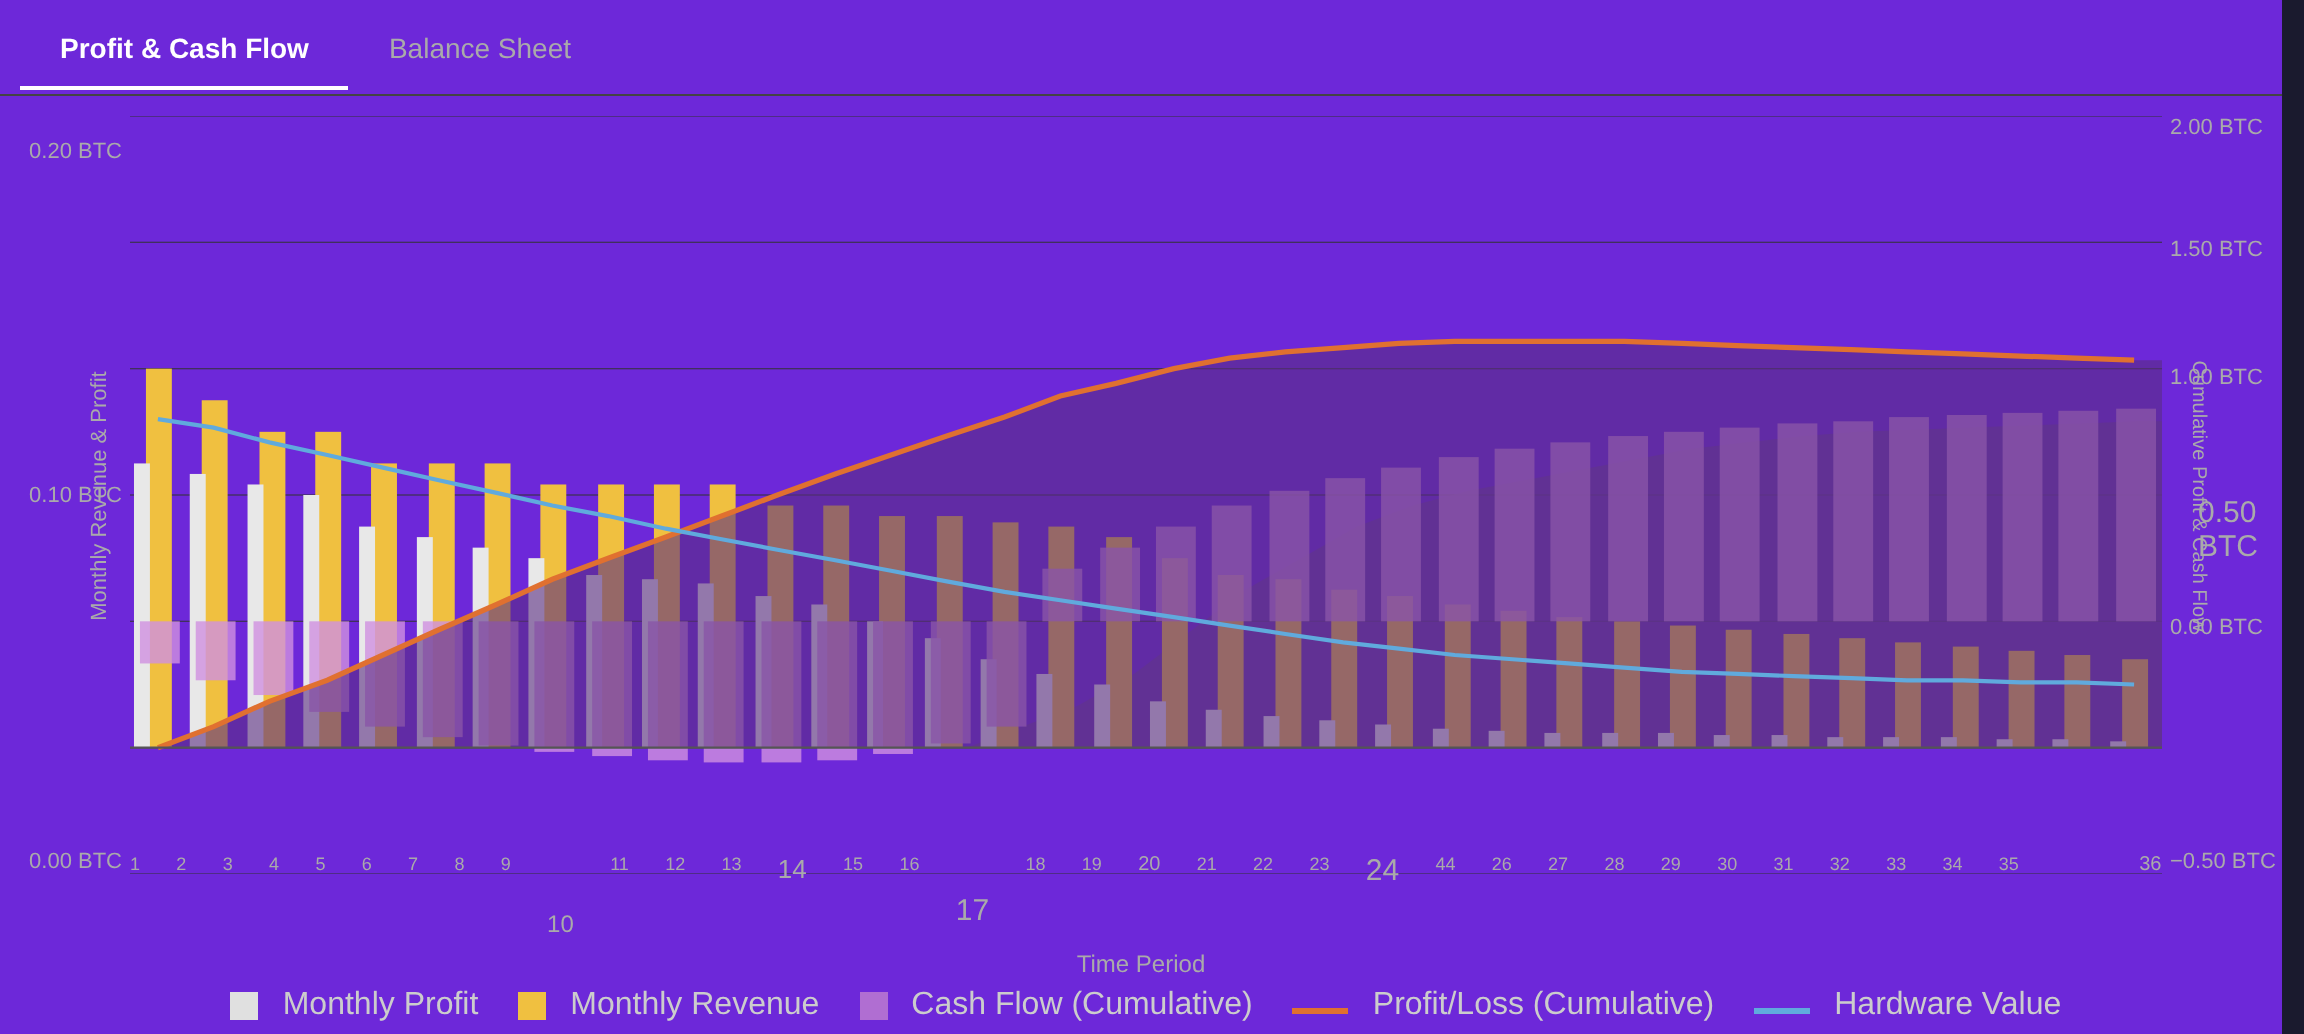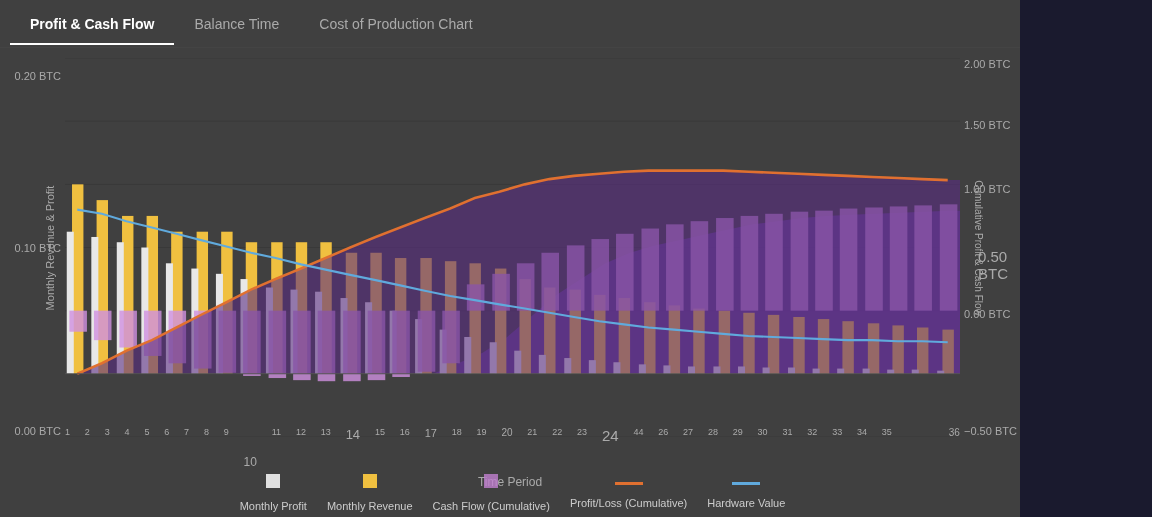--- a/index.html
+++ b/index.html
@@ -5,23 +5,23 @@
     * { box-sizing: border-box; margin: 0; padding: 0; }
     body {
       background: #1a1a2e;
       color: #ccc;
       font-family: Arial, sans-serif;
       width: 1152px;
       height: 517px;
       overflow: hidden;
     }
     .container {
-      width: 1020px;
+      width: 1141px;
       height: 517px;
-      background: #404040;
+      background: #6d28d9;
       display: flex;
       flex-direction: column;
     }
     .tabs {
       display: flex;
       align-items: center;
       border-bottom: 1px solid #444;
       padding: 0 10px;
       height: 48px;
       flex-shrink: 0;
@@ -71,47 +71,43 @@
       display: flex;
       justify-content: center;
       gap: 20px;
       align-items: center;
       flex-wrap: wrap;
     }
     .legend-item {
       display: flex;
       align-items: center;
       gap: 12px;
-      font-size: 11px;
+      font-size: 16px;
       color: #ccc;
-      flex-direction: column;
     }
     .legend-color {
       width: 14px;
       height: 14px;
       flex-shrink: 0;
     }
     .legend-color.white-bar { background: #e0e0e0; }
     .legend-color.yellow-bar { background: #f0c040; }
     .legend-color.purple-bar { background: #c080d0; opacity: 0.8; }
   </style>
 </head>
 <body>
 
 <div class="container">
 
   <div class="tabs">
     <div class="tab active">
       <span>Profit &amp; Cash Flow</span>
     </div>
     <div class="tab">
-      <span>Balance Time</span>
-    </div>
-    <div class="tab">
-      <span>Cost of Production Chart</span>
+      <span>Balance Sheet</span>
     </div>
   </div>
 
   <div class="chart-area">
 
     <div style="position:absolute;left:0;top:10px;bottom:80px;width:65px;">
       <div style="position:absolute;left:-30px;top:50%;transform:translateY(-50%) rotate(-90deg);font-size:11px;color:#aaa;white-space:nowrap;width:160px;text-align:center;">Monthly Revenue &amp; Profit</div>
 
       <div style="position:absolute;right:4px;top:12px;font-size:11px;color:#aaa;">0.20 BTC</div>
       <div style="position:absolute;right:4px;top:50%;transform:translateY(-50%);font-size:11px;color:#aaa;">0.10 BTC</div>
@@ -273,21 +269,21 @@
       <span style="font-size:9px;color:#aaa;">7</span>
       <span style="font-size:9px;color:#aaa;">8</span>
       <span style="font-size:9px;color:#aaa;">9</span>
       <span style="font-size:12px;color:#aaa;margin-top:28px;">10</span>
       <span style="font-size:9px;color:#aaa;">11</span>
       <span style="font-size:9px;color:#aaa;">12</span>
       <span style="font-size:9px;color:#aaa;">13</span>
       <span style="font-size:13px;color:#aaa;">14</span>
       <span style="font-size:9px;color:#aaa;">15</span>
       <span style="font-size:9px;color:#aaa;text-align:right;">16</span>
-      <span style="font-size:11px;color:#aaa;">17</span>
+      <span style="font-size:15px;color:#aaa;margin-top:20px;">17</span>
       <span style="font-size:9px;color:#aaa;">18</span>
       <span style="font-size:9px;color:#aaa;">19</span>
       <span style="font-size:10px;color:#aaa;text-align:center;">20</span>
       <span style="font-size:9px;color:#aaa;">21</span>
       <span style="font-size:9px;color:#aaa;">22</span>
       <span style="font-size:9px;color:#aaa;">23</span>
       <span style="font-size:15px;color:#aaa;">24</span>
       <span style="font-size:9px;color:#aaa;">44</span>
       <span style="font-size:9px;color:#aaa;">26</span>
       <span style="font-size:9px;color:#aaa;">27</span>

